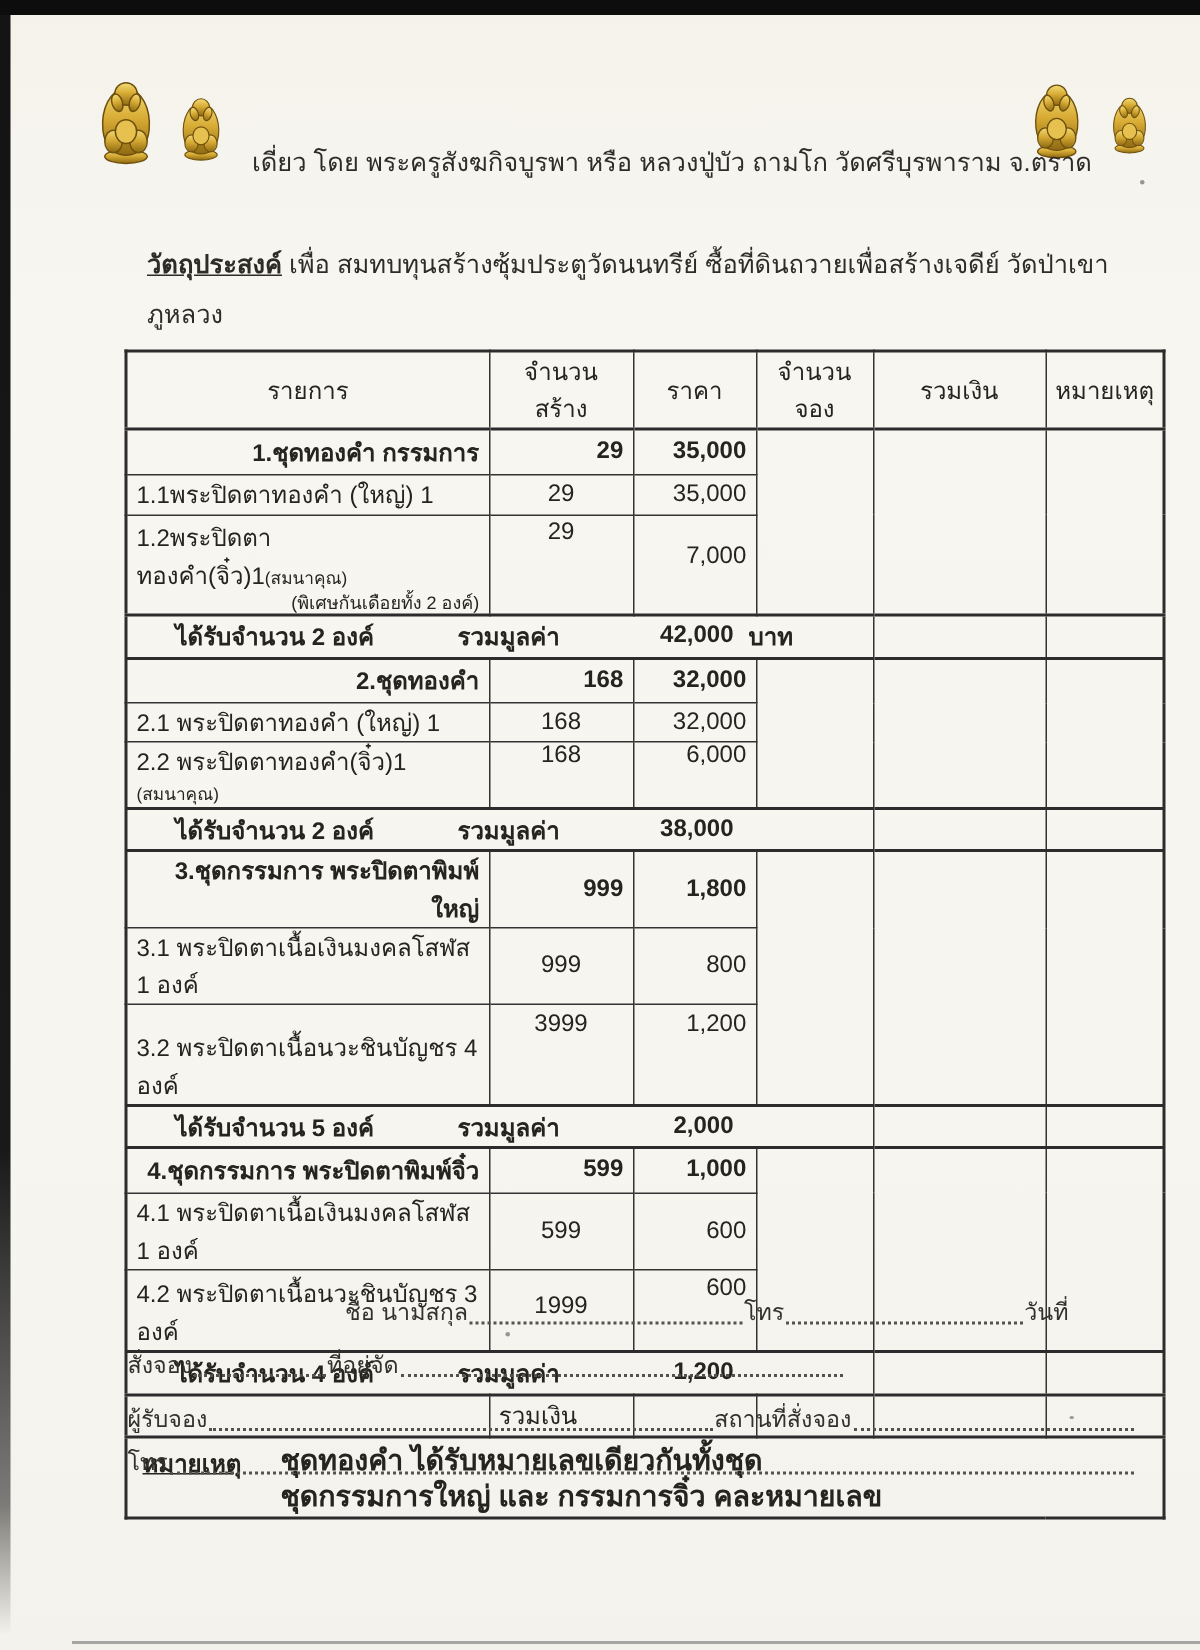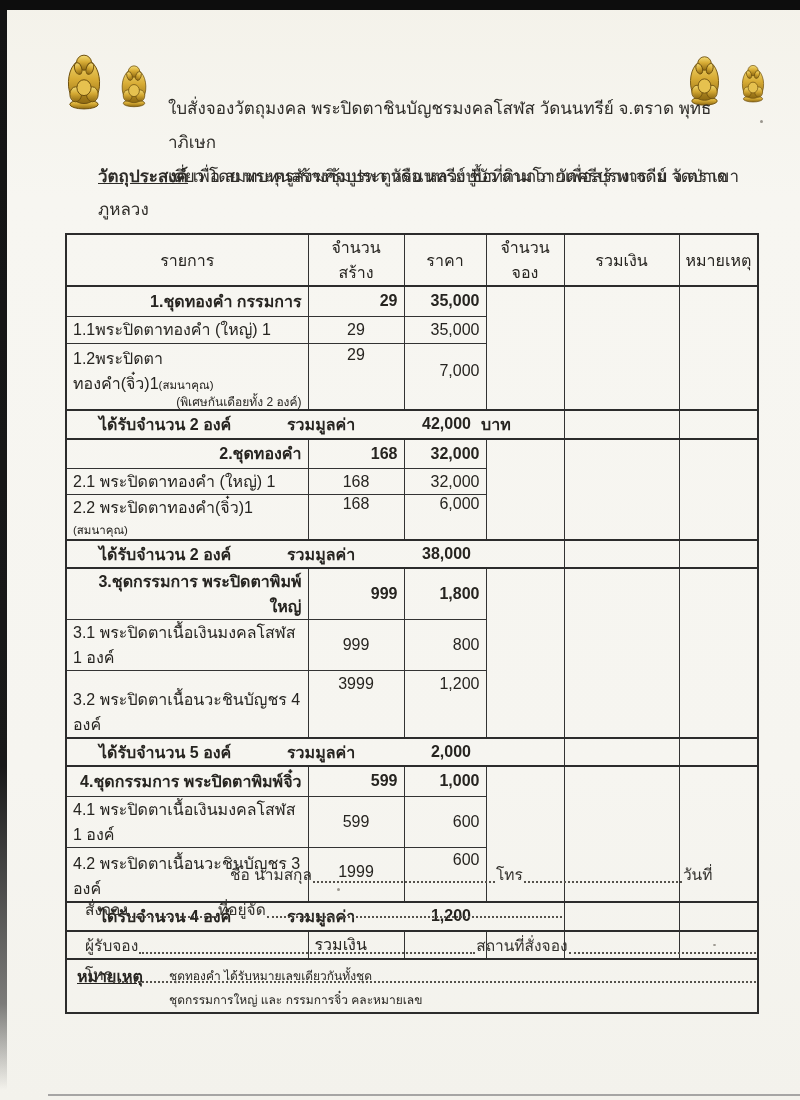--- a/index.html
+++ b/index.html
@@ -20,21 +20,21 @@
   .a1{left:59px;top:51px;width:50px;height:60px;}
   .a2{left:115px;top:61px;width:38px;height:49px;}
   .a3{left:682px;top:52px;width:45px;height:56px;}
   .a4{left:736px;top:59px;width:34px;height:48px;}
 
   .title-block{position:absolute;left:168px;top:92px;width:560px;font-size:17px;line-height:34px;}
   .purpose-block{position:absolute;left:98px;top:160px;width:650px;font-size:17px;line-height:33px;}
   .u-bold{font-weight:bold;text-decoration:underline;}
 
   table.form{
-    position:absolute;left:65px;top:233px;width:692px;
+    position:absolute;left:83px;top:233px;width:692px;
     border-collapse:collapse;table-layout:fixed;
     font-size:16px;color:#262420;border-radius:11px;
   }
   table.form{border:2px solid #2c2c2c;}
   .form th,.form td{border:1px solid #333;padding:0 6px;vertical-align:middle;overflow:hidden;}
   .form th{font-weight:normal;text-align:center;border-bottom:2px solid #2c2c2c;}
   .c-name{text-align:left;padding-left:5px;}
   .c-qty{text-align:center;}
   .c-price{text-align:right;padding-right:14px;}
   .bold{font-weight:bold;}
@@ -46,21 +46,21 @@
   .sum-flex{display:flex;align-items:center;padding-left:26px;}
   .sum-received{width:188px;}
   .sum-label{width:102px;}
   .sum-amount{width:82px;text-align:right;}
   .sum-unit{margin-left:10px;}
   .r-total td{border-top:2px solid #2c2c2c;}
   .c-total-label{text-align:left;font-size:16px;}
   .r-notes td{border-top:2px solid #2c2c2c;vertical-align:top;padding-top:4px;}
   .notes-flex{display:flex;align-items:flex-start;}
   .notes-label{font-weight:bold;text-decoration:underline;width:92px;padding-left:4px;flex:none;}
-  .notes-lines{font-size:12px;line-height:24px;}
+  .notes-lines{font-size:19px;line-height:24px;font-weight:bold;}
 
   .footer{position:absolute;left:0;top:0;width:800px;font-size:15.5px;color:#34322e;}
   .f-line{position:absolute;display:flex;align-items:flex-end;}
   .f-line .lead{border-bottom:2px dotted #55524c;margin:0 1px 4px 1px;}
   .f1{left:230px;top:862px;width:498px;}
   .f2{left:85px;top:897px;width:478px;}
   .f3{left:85px;top:933px;width:672px;}
   .f4{left:85px;top:962px;width:672px;}
   .lbl{flex:none;white-space:nowrap;}
 </style>
@@ -105,21 +105,20 @@
     </svg>
   <svg class="amulet a3" viewBox="0 0 60 72">
       <use href="#pidta"></use>
     </svg>
   <svg class="amulet a4" viewBox="0 0 60 72">
       <use href="#pidta"></use>
     </svg>
 
   
   <div class="title-block">
-    <div>ใบสั่งจองวัตถุมงคล  พระปิดตาชินบัญชรมงคลโสฬส  วัดนนทรีย์  จ.ตราด พุทธาภิเษก</div>
     <div>เดี่ยว โดย พระครูสังฆกิจบูรพา หรือ หลวงปู่บัว  ถามโก  วัดศรีบุรพาราม  จ.ตราด</div>
   </div>
   <div class="purpose-block">
     <div><span class="u-bold">วัตถุประสงค์</span><span> เพื่อ สมทบทุนสร้างซุ้มประตูวัดนนทรีย์  ซื้อที่ดินถวายเพื่อสร้างเจดีย์ วัดป่าเขาภูหลวง</span></div>
   </div>
 
   
   <table class="form">
     <colgroup>
       <col style="width:242px">

